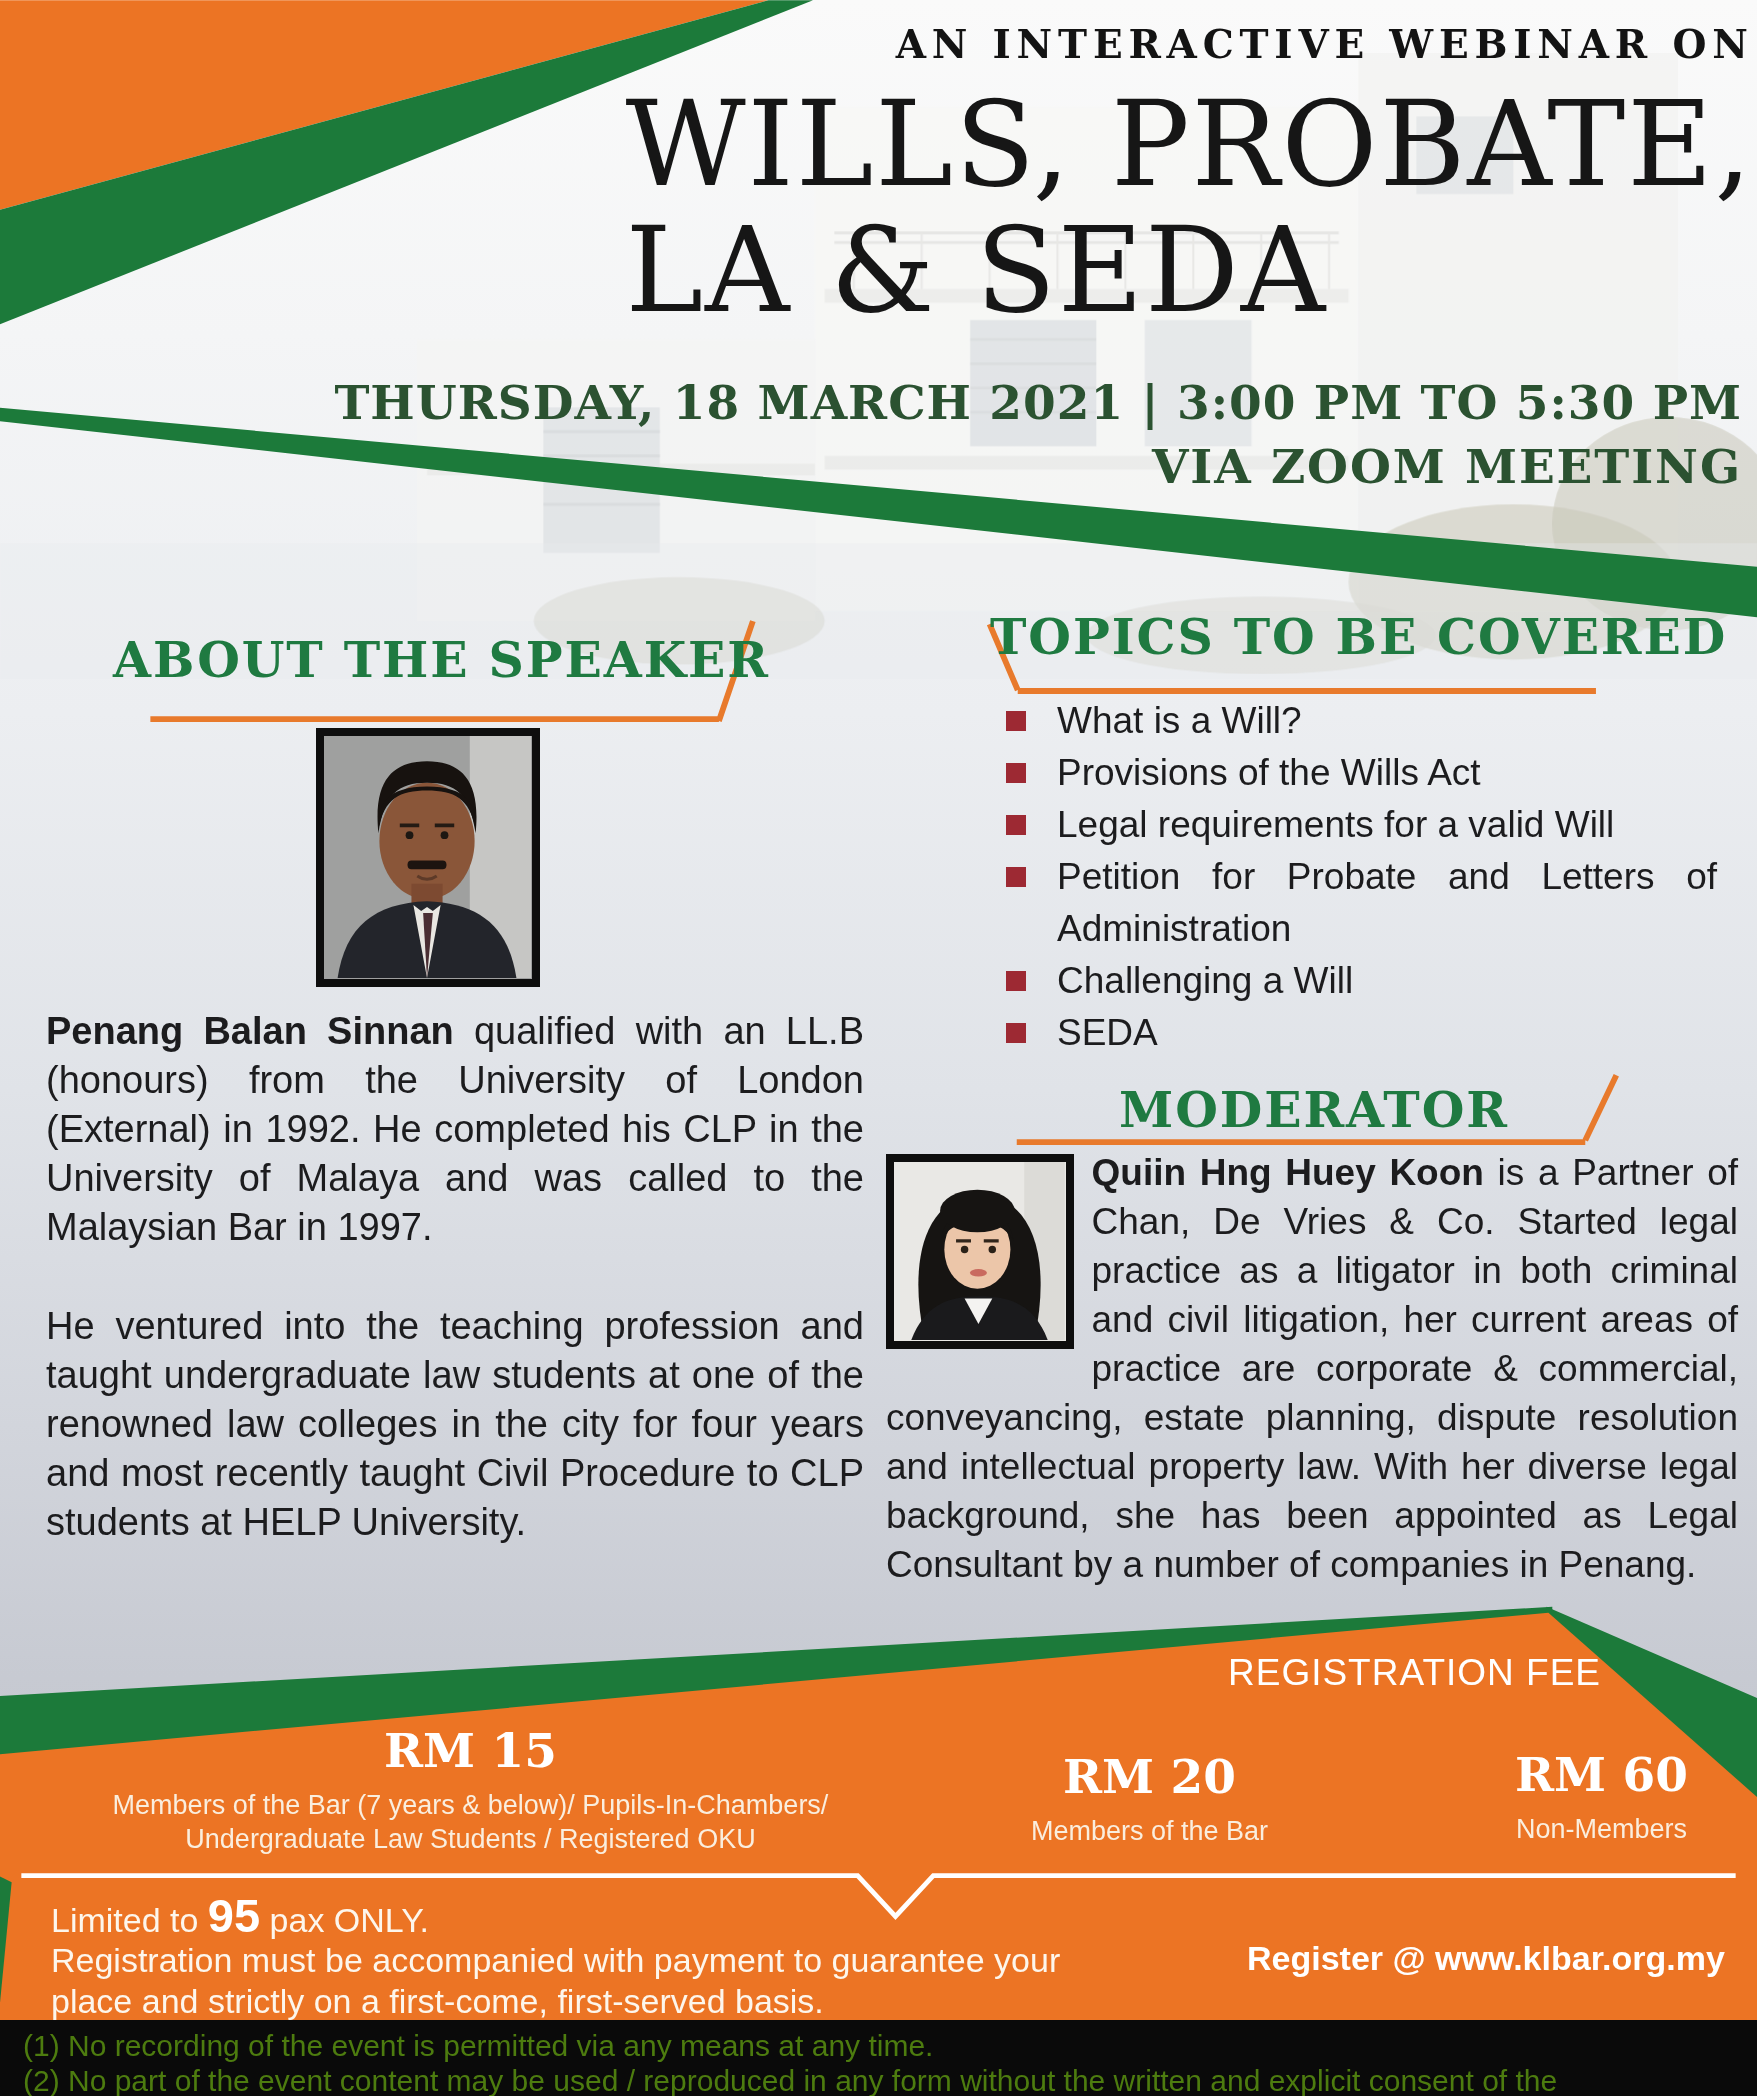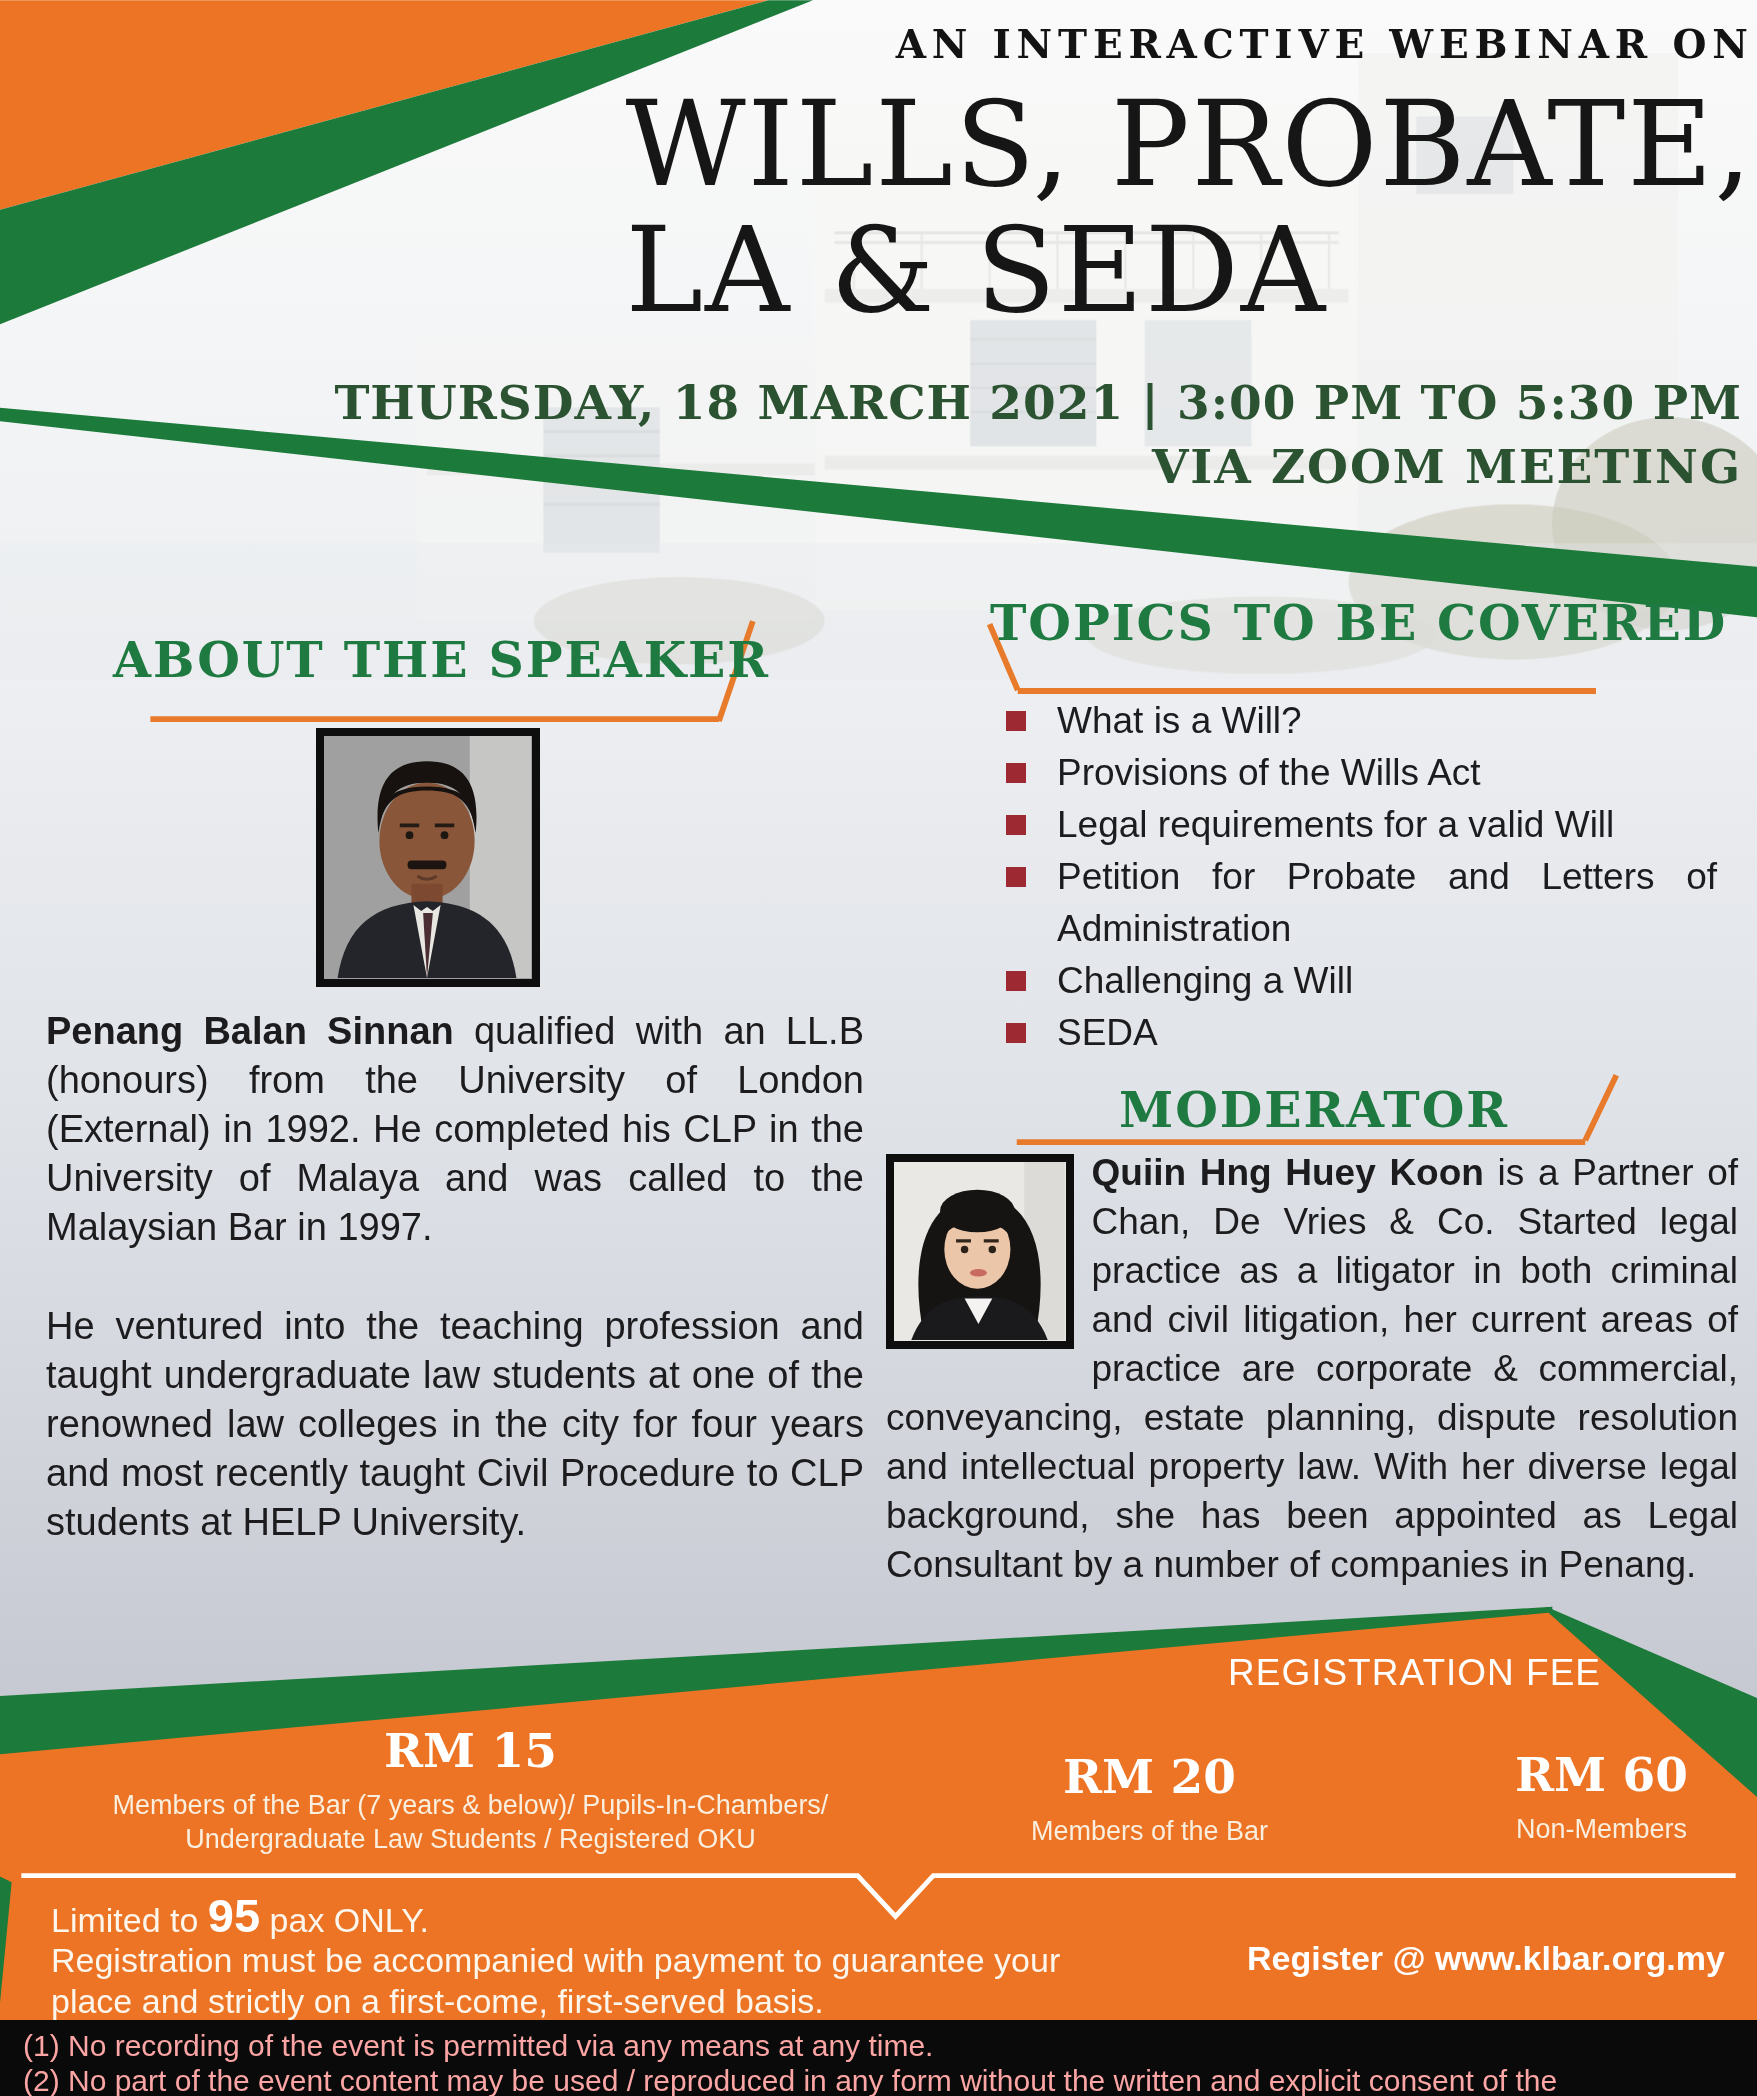--- a/index.html
+++ b/index.html
@@ -21,21 +21,21 @@
             font-size:117px; line-height:126px; letter-spacing:1.9px; color:#161616; text-align:left; white-space:nowrap; }
   .datetime { right:30px; top:375px; font-family:"DejaVu Serif",serif; font-weight:bold;
             font-size:47px; color:#2b5231; letter-spacing:1px; white-space:nowrap; }
   .venue  { right:30px; top:439px; font-family:"DejaVu Serif",serif; font-weight:bold;
             font-size:47px; color:#2b5231; letter-spacing:1.9px; white-space:nowrap; }
 
   
   .sec-heading { font-family:"DejaVu Serif",serif; font-weight:bold; color:#1f7a41;
                  font-size:49px; letter-spacing:1.9px; text-align:center; white-space:nowrap; }
   .speaker-heading   { left:0;      width:883px; top:631px; }
-  .topics-heading    { left:990px; width:660px; top:594px; }
+  .topics-heading    { left:990px; width:660px; top:608px; }
   .moderator-heading { left:990px; width:648px; top:1081px; }
 
   
   .speaker-photo { left:316px; top:728px; width:224px; height:259px;
                    border:8.7px solid #0e0e0e; box-sizing:border-box; background:#9fa0a0; }
   .speaker-photo svg, .mod-photo svg { display:block; }
   .bio { left:46px; width:818px; font-size:38px; line-height:49px; color:#1c1c1e;
          text-align:justify; }
   .bio-1 { top:1007px; }
   .bio-2 { top:1302px; }
@@ -67,21 +67,21 @@
 
   .limit-note { left:51px; top:1888px; font-size:34px; color:#fdf6ec; white-space:nowrap; }
   .limit-note .big-num { font-size:47px; font-weight:bold; color:#ffffff; }
   .pay-note-1 { left:51px; top:1941px; font-size:34px; color:#fdf6ec; white-space:nowrap; }
   .pay-note-2 { left:51px; top:1982px; font-size:34px; color:#fdf6ec; white-space:nowrap; }
   .register-url { left:1247px; top:1939px; font-size:34px; font-weight:bold; color:#ffffff; white-space:nowrap; }
 
   
   .footer-bar { position:absolute; z-index:3; left:0; top:2020px; width:1757px; height:76px; background:#0a0a0a; }
   .footer-bar .note { position:absolute; left:23px; font-size:30px; line-height:35px;
-                      color:#fca5a5; white-space:nowrap; }
+                      color:#4d7c0f; white-space:nowrap; }
   .footer-note-1 { top:7.8px; }
   .footer-note-2 { top:43px; }
 </style>
 </head>
 <body>
 
 <div class="poster">
 
   <svg id="house-layer" class="layer" width="1757" height="679" viewBox="0 0 1811 700">
     <g opacity="0.55">

